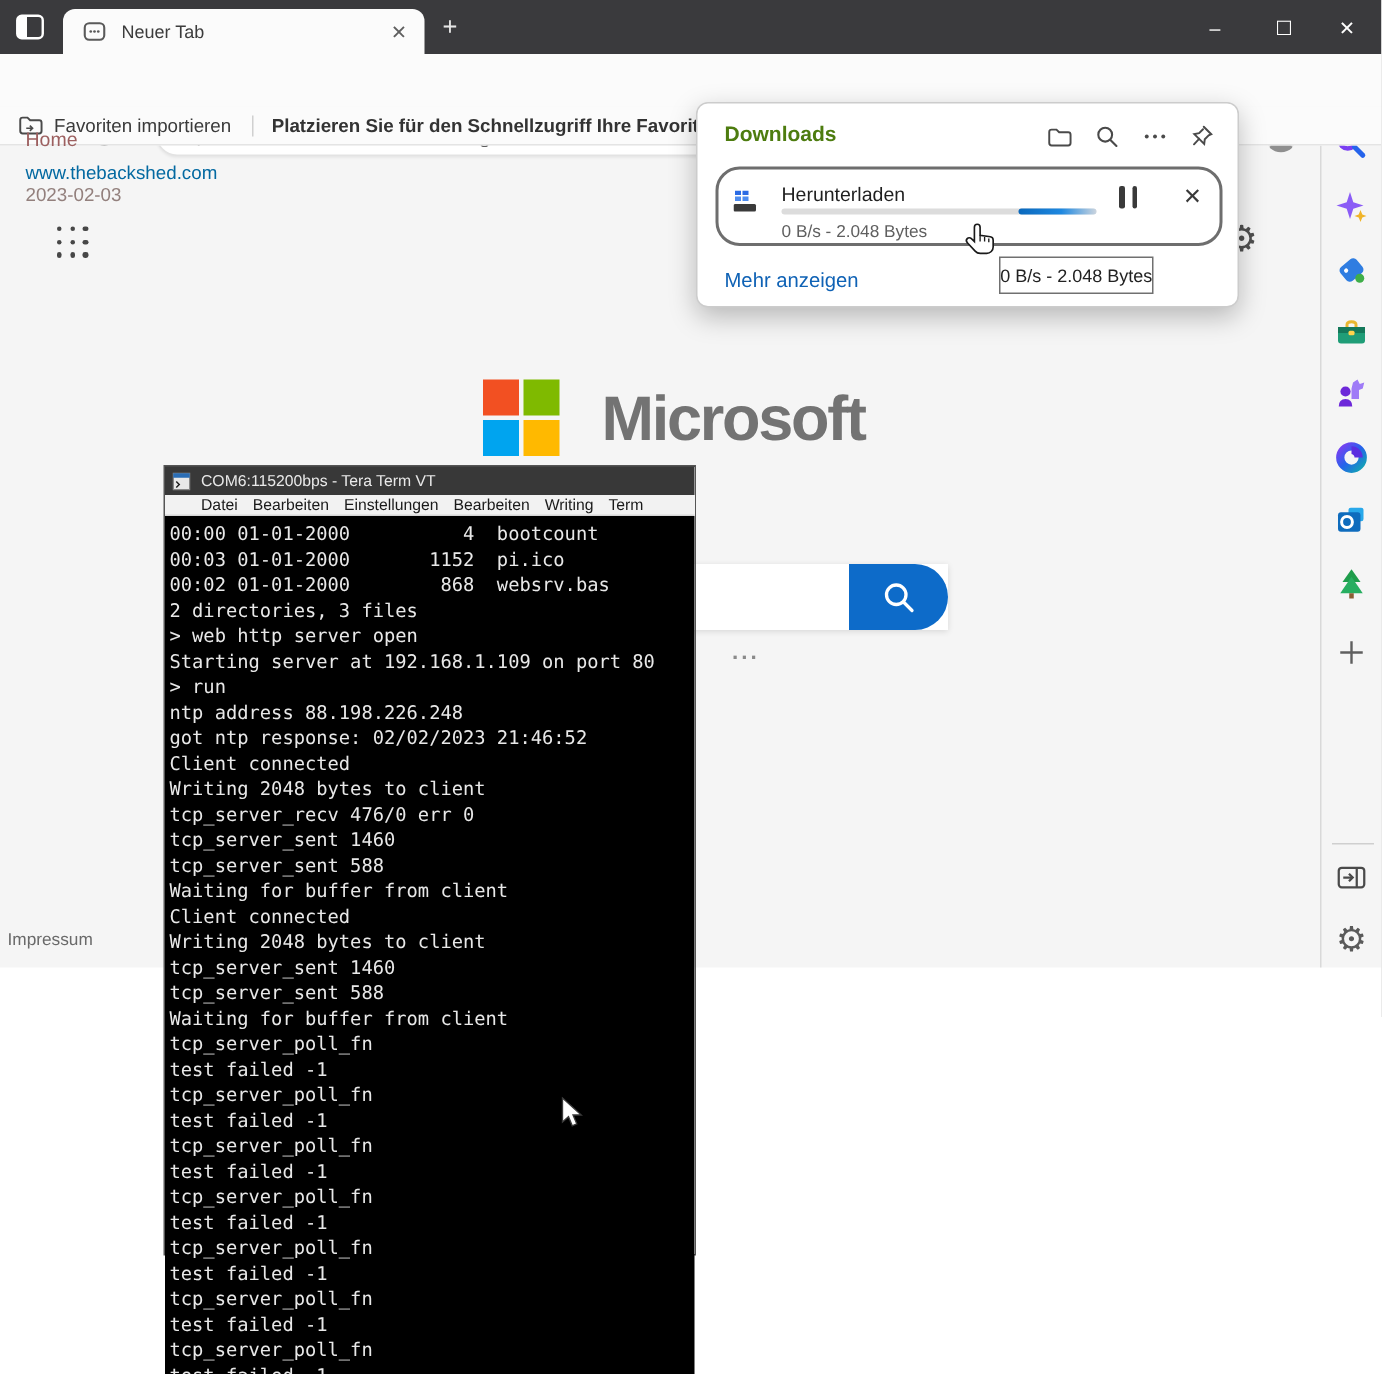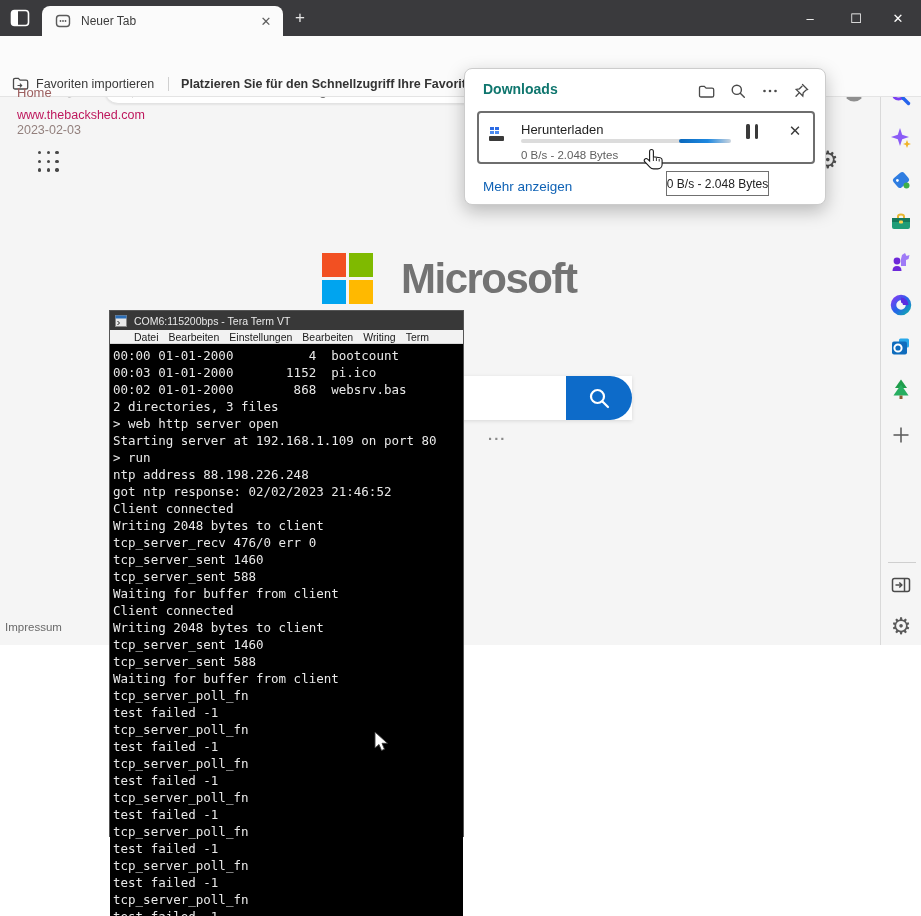--- a/index.html
+++ b/index.html
@@ -42,21 +42,21 @@
     border-bottom:1px solid #e4e4e4; display:flex; align-items:center; z-index:2; }
   #fav-import { display:flex; align-items:center; margin-left:12px; cursor:pointer; }
   #fav-import-label { font-size:12.5px; color:#3a3a3a; margin-left:7px; }
   #fav-sep { width:1px; height:14px; background:#d0d0d0; margin:0 12px 0 14px; }
   #fav-hint { font-size:12.5px; font-weight:bold; color:#333; white-space:nowrap; overflow:hidden; width:300px; }
 
   
   #content { left:0; top:97px; width:921px; height:548px; background:#f5f5f5; z-index:1; }
   #white-bottom { left:0; top:645px; width:921px; height:271px; background:#ffffff; z-index:1; }
   #home-link { left:17px; top:85px; font-size:13px; color:#9c5f5f; z-index:3; }
-  #site-caption { left:17px; top:108px; font-size:12.5px; color:#be185d; z-index:1; }
+  #site-caption { left:17px; top:108px; font-size:12.5px; color:#0369a1; z-index:1; }
   #date-caption { left:17px; top:123px; font-size:12.5px; color:#93807d; z-index:1; }
   #apps-grid { left:38px; top:151px; width:21px; height:21px; display:grid;
     grid-template-columns:repeat(3,1fr); gap:5px; cursor:pointer; z-index:1; }
   #apps-grid i { width:3.3px; height:3.3px; background:#474747; border-radius:50%; }
   #ms-logo { left:322px; top:253px; display:flex; align-items:center; z-index:1; }
   #ms-squares { width:51px; height:51px; display:grid; grid-template-columns:24px 24px; grid-template-rows:24px 24px; gap:3px; }
   #ms-logo-text { font-size:42px; font-weight:bold; color:#737373; letter-spacing:-1.5px; margin-left:28px; }
   #search-box { left:360px; top:376px; width:272px; height:44px; background:#ffffff;
     border-radius:24px 0 0 24px; box-shadow:0 1px 4px rgba(0,0,0,.12); z-index:1; display:flex; align-items:center; }
   #mic-btn { position:absolute; right:20px; top:9px; cursor:pointer; }
@@ -80,25 +80,25 @@
     display:flex; align-items:center; border-bottom:1px solid #d7d7d7; }
   .term-menu-item { font-size:10.5px; color:#1a1a1a; margin-left:10px; cursor:pointer; white-space:nowrap; }
   .term-menu-item:first-child { margin-left:24px; }
   #term-screen { left:0; top:33px; width:353px; height:572px; background:#000; overflow:hidden; }
   #term-output { font-family:"DejaVu Sans Mono", monospace; font-size:12.5px; line-height:17px;
     color:#e8e8e8; white-space:pre; padding:3px 0 0 3px; }
 
   
   #dl-popup { left:464px; top:68px; width:362px; height:137px; background:#ffffff;
     border:1px solid #cccccc; border-radius:8px; box-shadow:0 6px 18px rgba(0,0,0,.25); z-index:5; }
-  #dl-title { position:absolute; left:18px; top:12px; font-size:14px; font-weight:bold; color:#0f766e; }
+  #dl-title { position:absolute; left:18px; top:12px; font-size:14px; font-weight:bold; color:#4d7c0f; }
   .dl-hicon { position:absolute; top:12px; width:20px; height:20px; display:flex; align-items:center;
     justify-content:center; cursor:pointer; color:#4a4a4a; }
   #dl-item { position:absolute; left:12px; top:42px; width:338px; height:53px; background:#fff;
-    border:2px solid #6e6e6e; border-radius:4px; cursor:pointer; }
+    border:2px solid #6e6e6e; border-radius:16px; cursor:pointer; }
   #dl-file-icon { position:absolute; left:10px; top:14px; width:18px; height:16px; }
   #dl-item-name { position:absolute; left:42px; top:9px; font-size:13px; color:#1f1f1f; }
   #dl-progress-track { position:absolute; left:42px; top:26px; width:210px; height:4px; background:#dcdcdc; border-radius:2px; }
   #dl-progress-fill { position:absolute; left:158px; top:0; width:52px; height:4px; border-radius:2px;
     background:linear-gradient(90deg,#0a68bc 0%,#1e88e0 55%,rgba(110,170,235,0.15) 100%); }
   #dl-pause { position:absolute; left:262px; top:9px; width:22px; height:18px; display:flex; gap:5px;
     align-items:center; justify-content:center; cursor:pointer; }
   #dl-pause i { width:3.5px; height:15px; background:#3a3a3a; border-radius:1.5px; }
   #dl-cancel { position:absolute; left:306px; top:8px; width:20px; height:20px; display:flex; align-items:center;
     justify-content:center; font-size:15px; color:#3a3a3a; cursor:pointer; }

